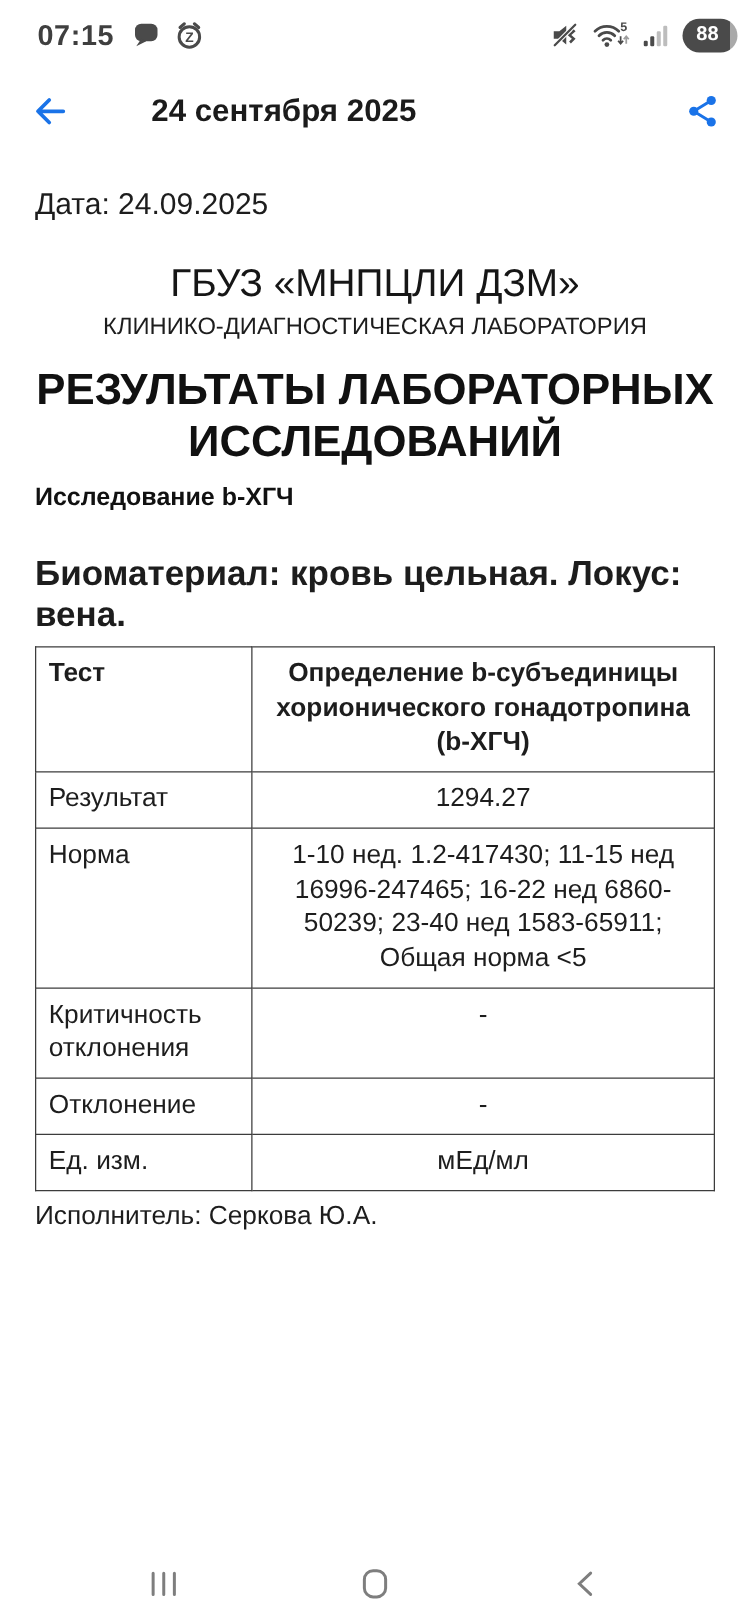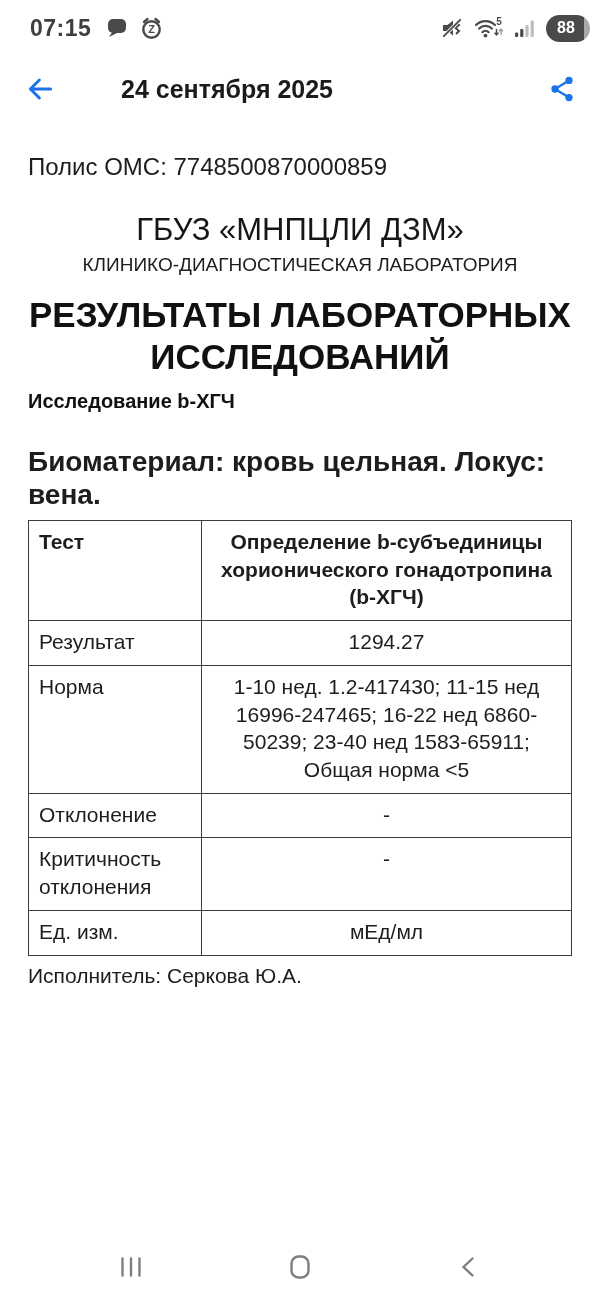--- a/index.html
+++ b/index.html
@@ -199,21 +199,21 @@
       <svg width="26" height="28" viewBox="0 0 24 26">
         <circle cx="18.5" cy="5" r="3.4" fill="#1a73e8"></circle>
         <circle cx="5.5" cy="13" r="3.4" fill="#1a73e8"></circle>
         <circle cx="18.5" cy="21" r="3.4" fill="#1a73e8"></circle>
         <path d="M5.5 13 L18.5 5 M5.5 13 L18.5 21" stroke="#1a73e8" stroke-width="2.2"></path>
       </svg>
     </span>
   </div>
 
   <div class="content">
-    <p class="line policy-line">Полис ОМС: 7748500870000859</p>
+    <p class="line date-line">Дата: 24.09.2025</p>
 
     <div class="org-name">ГБУЗ «МНПЦЛИ ДЗМ»</div>
     <div class="org-subtitle">КЛИНИКО-ДИАГНОСТИЧЕСКАЯ ЛАБОРАТОРИЯ</div>
 
     <h1 class="main-title">РЕЗУЛЬТАТЫ ЛАБОРАТОРНЫХ ИССЛЕДОВАНИЙ</h1>
 
     <h2 class="section-title">Исследование b-ХГЧ</h2>
 
     <p class="line biomaterial-line">Биоматериал: кровь цельная. Локус: вена.</p>
 
@@ -225,25 +225,25 @@
           </tr>
           <tr>
             <td class="label">Результат</td>
             <td class="value">1294.27</td>
           </tr>
           <tr>
             <td class="label">Норма</td>
             <td class="value">1-10 нед. 1.2-417430; 11-15 нед 16996-247465; 16-22 нед 6860-50239; 23-40 нед 1583-65911; Общая норма &lt;5</td>
           </tr>
           <tr>
+            <td class="label">Критичность отклонения</td>
+            <td class="value">-</td>
+          </tr>
+          <tr>
             <td class="label">Отклонение</td>
-            <td class="value">-</td>
-          </tr>
-          <tr>
-            <td class="label">Критичность отклонения</td>
             <td class="value">-</td>
           </tr>
           <tr>
             <td class="label">Ед. изм.</td>
             <td class="value">мЕд/мл</td>
           </tr>
         </tbody>
     </table>
 
     <p class="executor-line">Исполнитель: Серкова Ю.А.</p>

